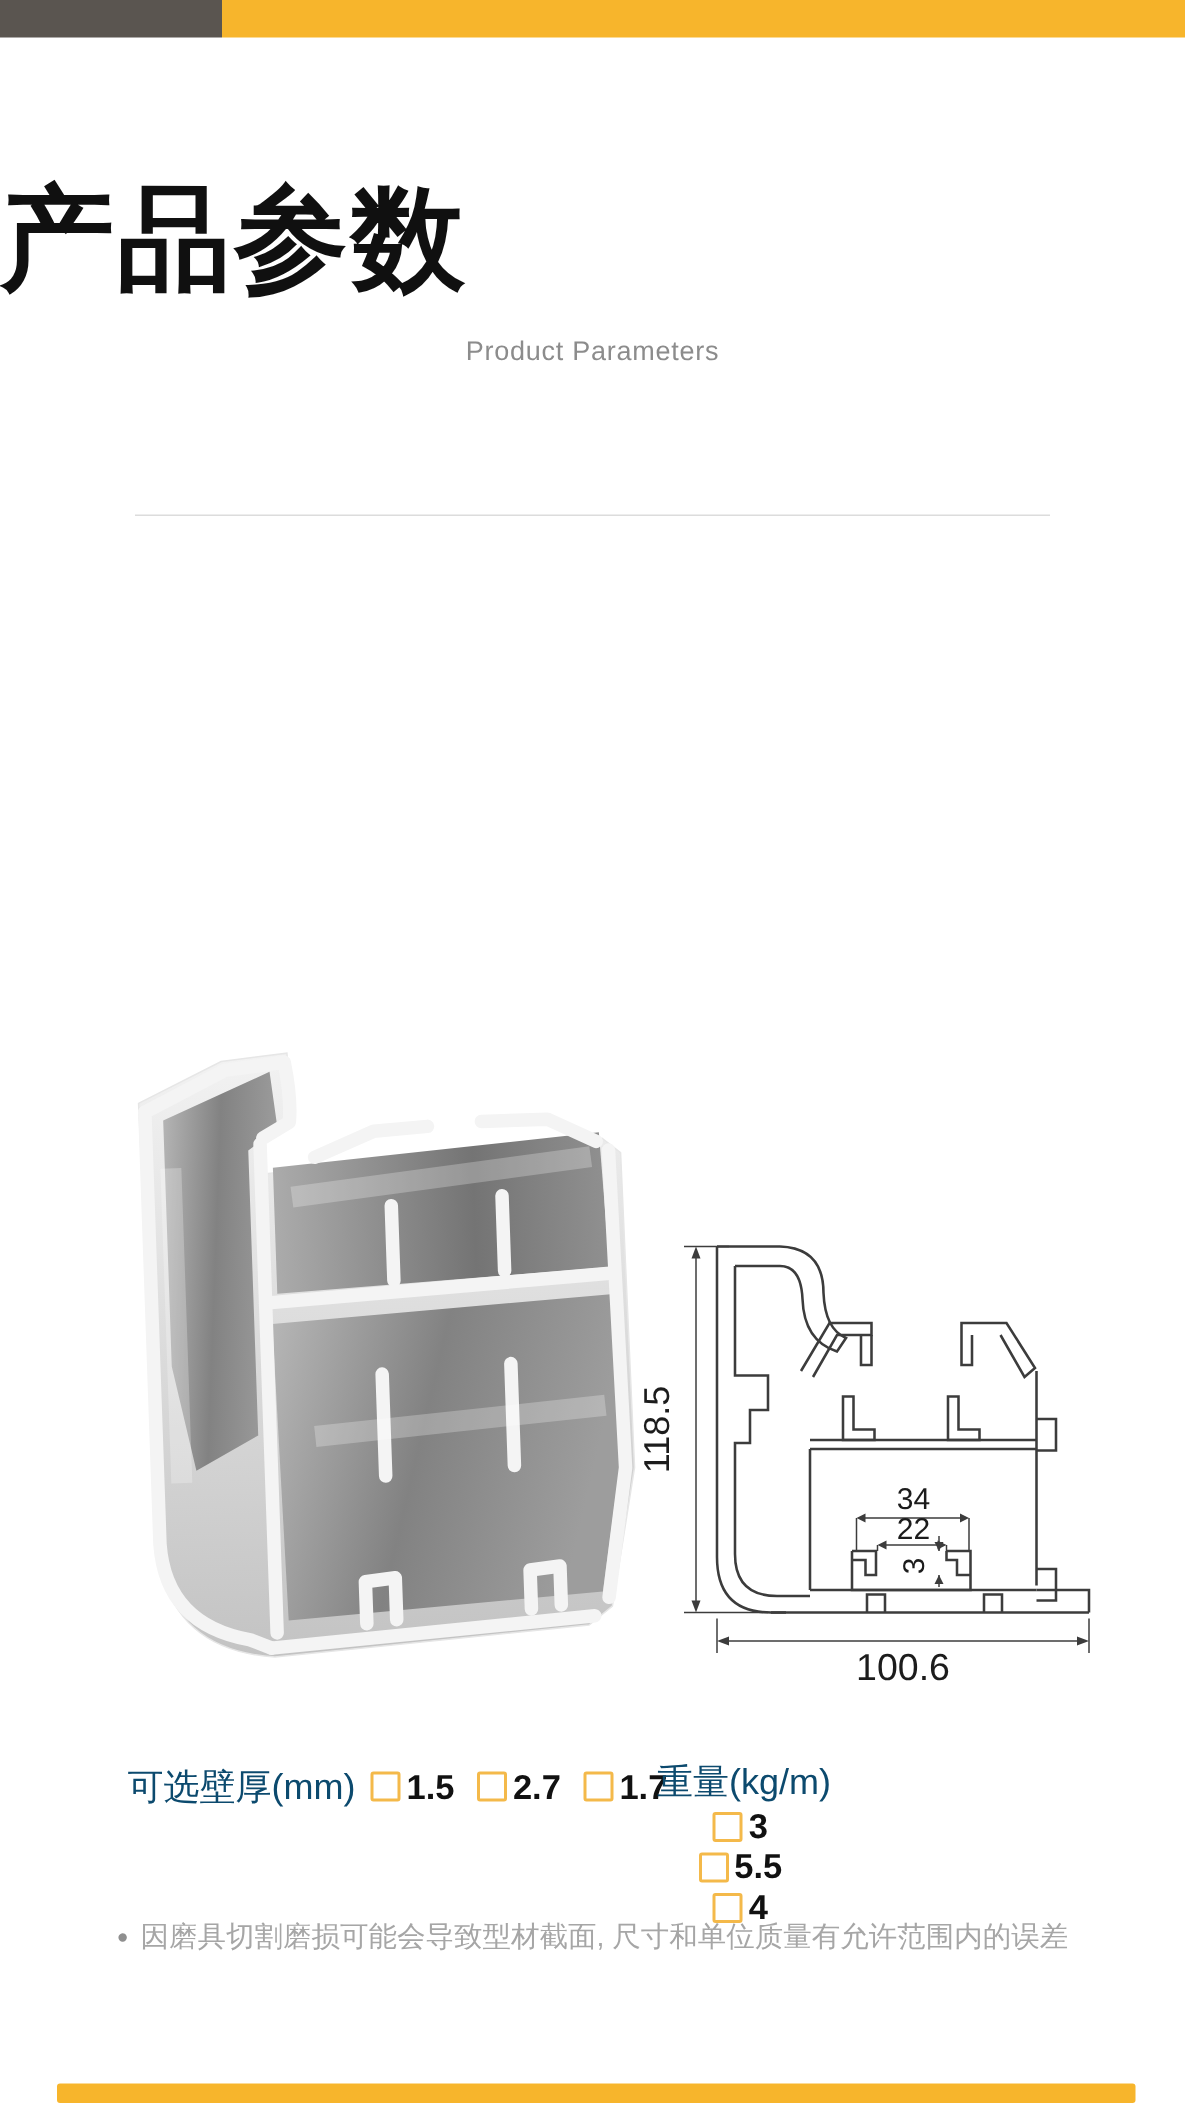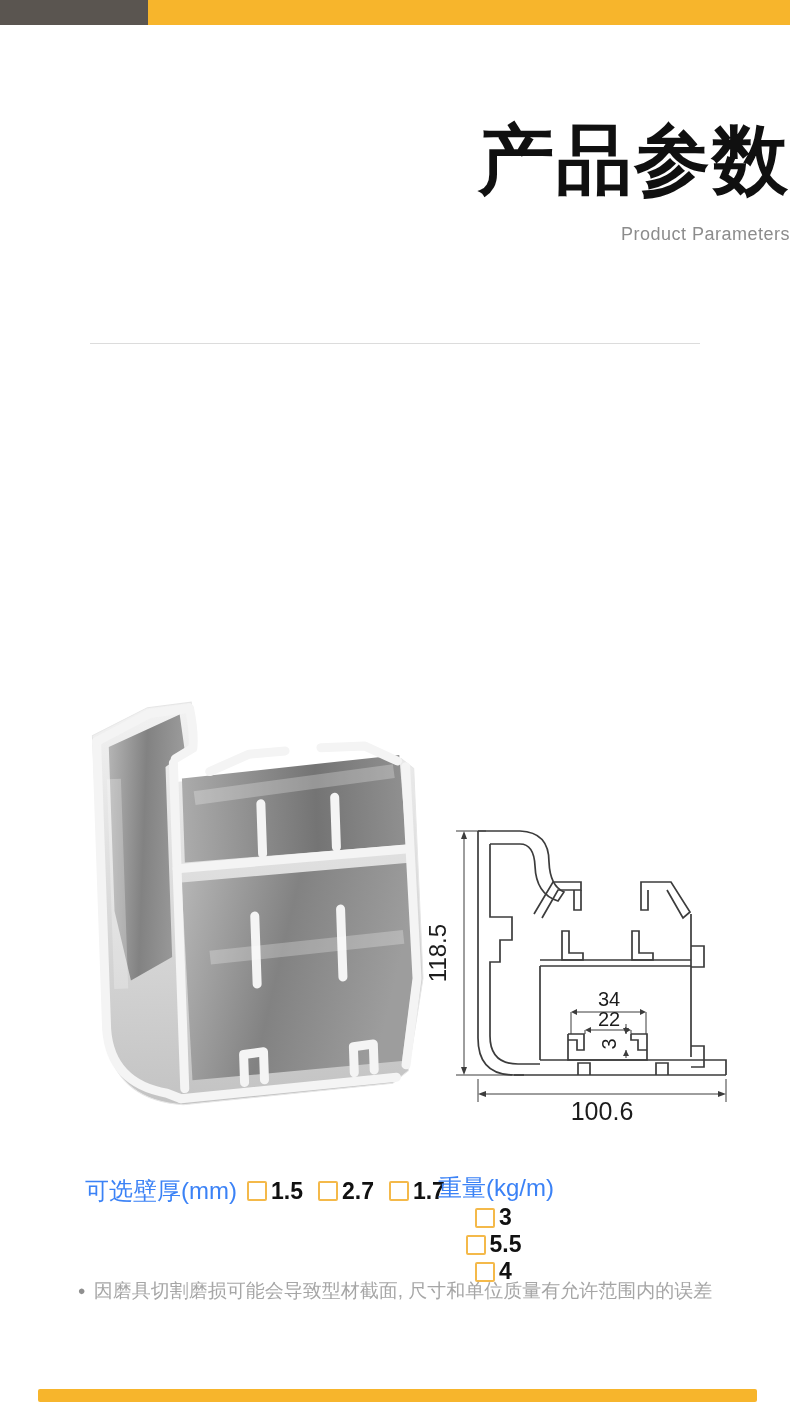--- a/index.html
+++ b/index.html
@@ -2,39 +2,39 @@
 <html><head>
 <meta charset="utf-8">
 <style>
   html,body{margin:0;padding:0;background:#fff;}
   .page{position:relative;width:790px;height:1404px;background:#ffffff;overflow:hidden;
         font-family:"Liberation Sans", sans-serif;}
   
   .bar-dark{position:absolute;left:0;top:0;width:148px;height:25px;background:#5a5550;}
   .bar-yellow{position:absolute;left:148px;top:0;width:642px;height:25px;background:#f7b52c;}
   
-  .title{position:absolute;left:0;top:120px;width:100%;text-align:right;
+  .title{position:absolute;left:0;top:120px;width:100%;text-align:left;
          font-size:76px;line-height:80px;font-weight:900;color:#101010;letter-spacing:2px;}
-  .subtitle{position:absolute;left:0;top:224px;width:100%;text-align:right;
+  .subtitle{position:absolute;left:0;top:224px;width:100%;text-align:center;
          font-size:18px;color:#8c8c8c;letter-spacing:0.5px;}
   
   .spec-table{position:absolute;left:90px;top:343px;width:610px;border-top:1px solid #dcdcdc;}
   .spec-row{position:relative;height:124px;border-bottom:1px solid #dcdcdc;}
   .cell{position:absolute;top:0;height:100%;}
   .cell .lab{position:absolute;top:25px;left:0;font-size:19px;color:#a0a0a0;white-space:nowrap;}
   .cell .val{position:absolute;top:57px;left:0;font-size:22px;font-weight:700;color:#141414;white-space:nowrap;}
   .r1c1{left:28px;} .r1c2{left:211px;} .r1c3{left:363px;} .r1c4{left:526px;}
   .r2c1{left:28px;} .r2c2{left:230px;} .r2c3{left:344px;} .r2c4{left:527px;}
   
   .photo{position:absolute;left:46px;top:650px;}
   .draw{position:absolute;left:428px;top:822px;}
   
   .opt-group{position:absolute;top:1172px;height:38px;display:flex;align-items:center;}
   .opt-thickness{left:85px;} .opt-weight{left:438px;flex-direction:column;}
-  .opt-label{font-size:24px;color:#3b82f6;margin-right:10px;white-space:nowrap;}
+  .opt-label{font-size:24px;color:#0c4a6e;margin-right:10px;white-space:nowrap;}
   .opt-item{display:flex;align-items:center;margin-right:15px;}
   .cb{width:16px;height:16px;border:2px solid #f4b94a;background:#fff;border-radius:2px;
       display:inline-block;margin-right:4px;}
   .opt-val{font-size:23px;font-weight:700;color:#111;}
   
   .note{position:absolute;left:0;top:1278px;width:100%;text-align:center;font-size:19px;color:#a6a6a6;}
   .note .bullet{font-size:13px;margin-right:8px;position:relative;top:-2px;color:#8f8f8f;}
   
   .footer-bar{position:absolute;left:38px;top:1389px;width:719px;height:13px;background:#f7b52c;border-radius:2px;}
   svg text{font-family:"Liberation Sans", sans-serif;}

